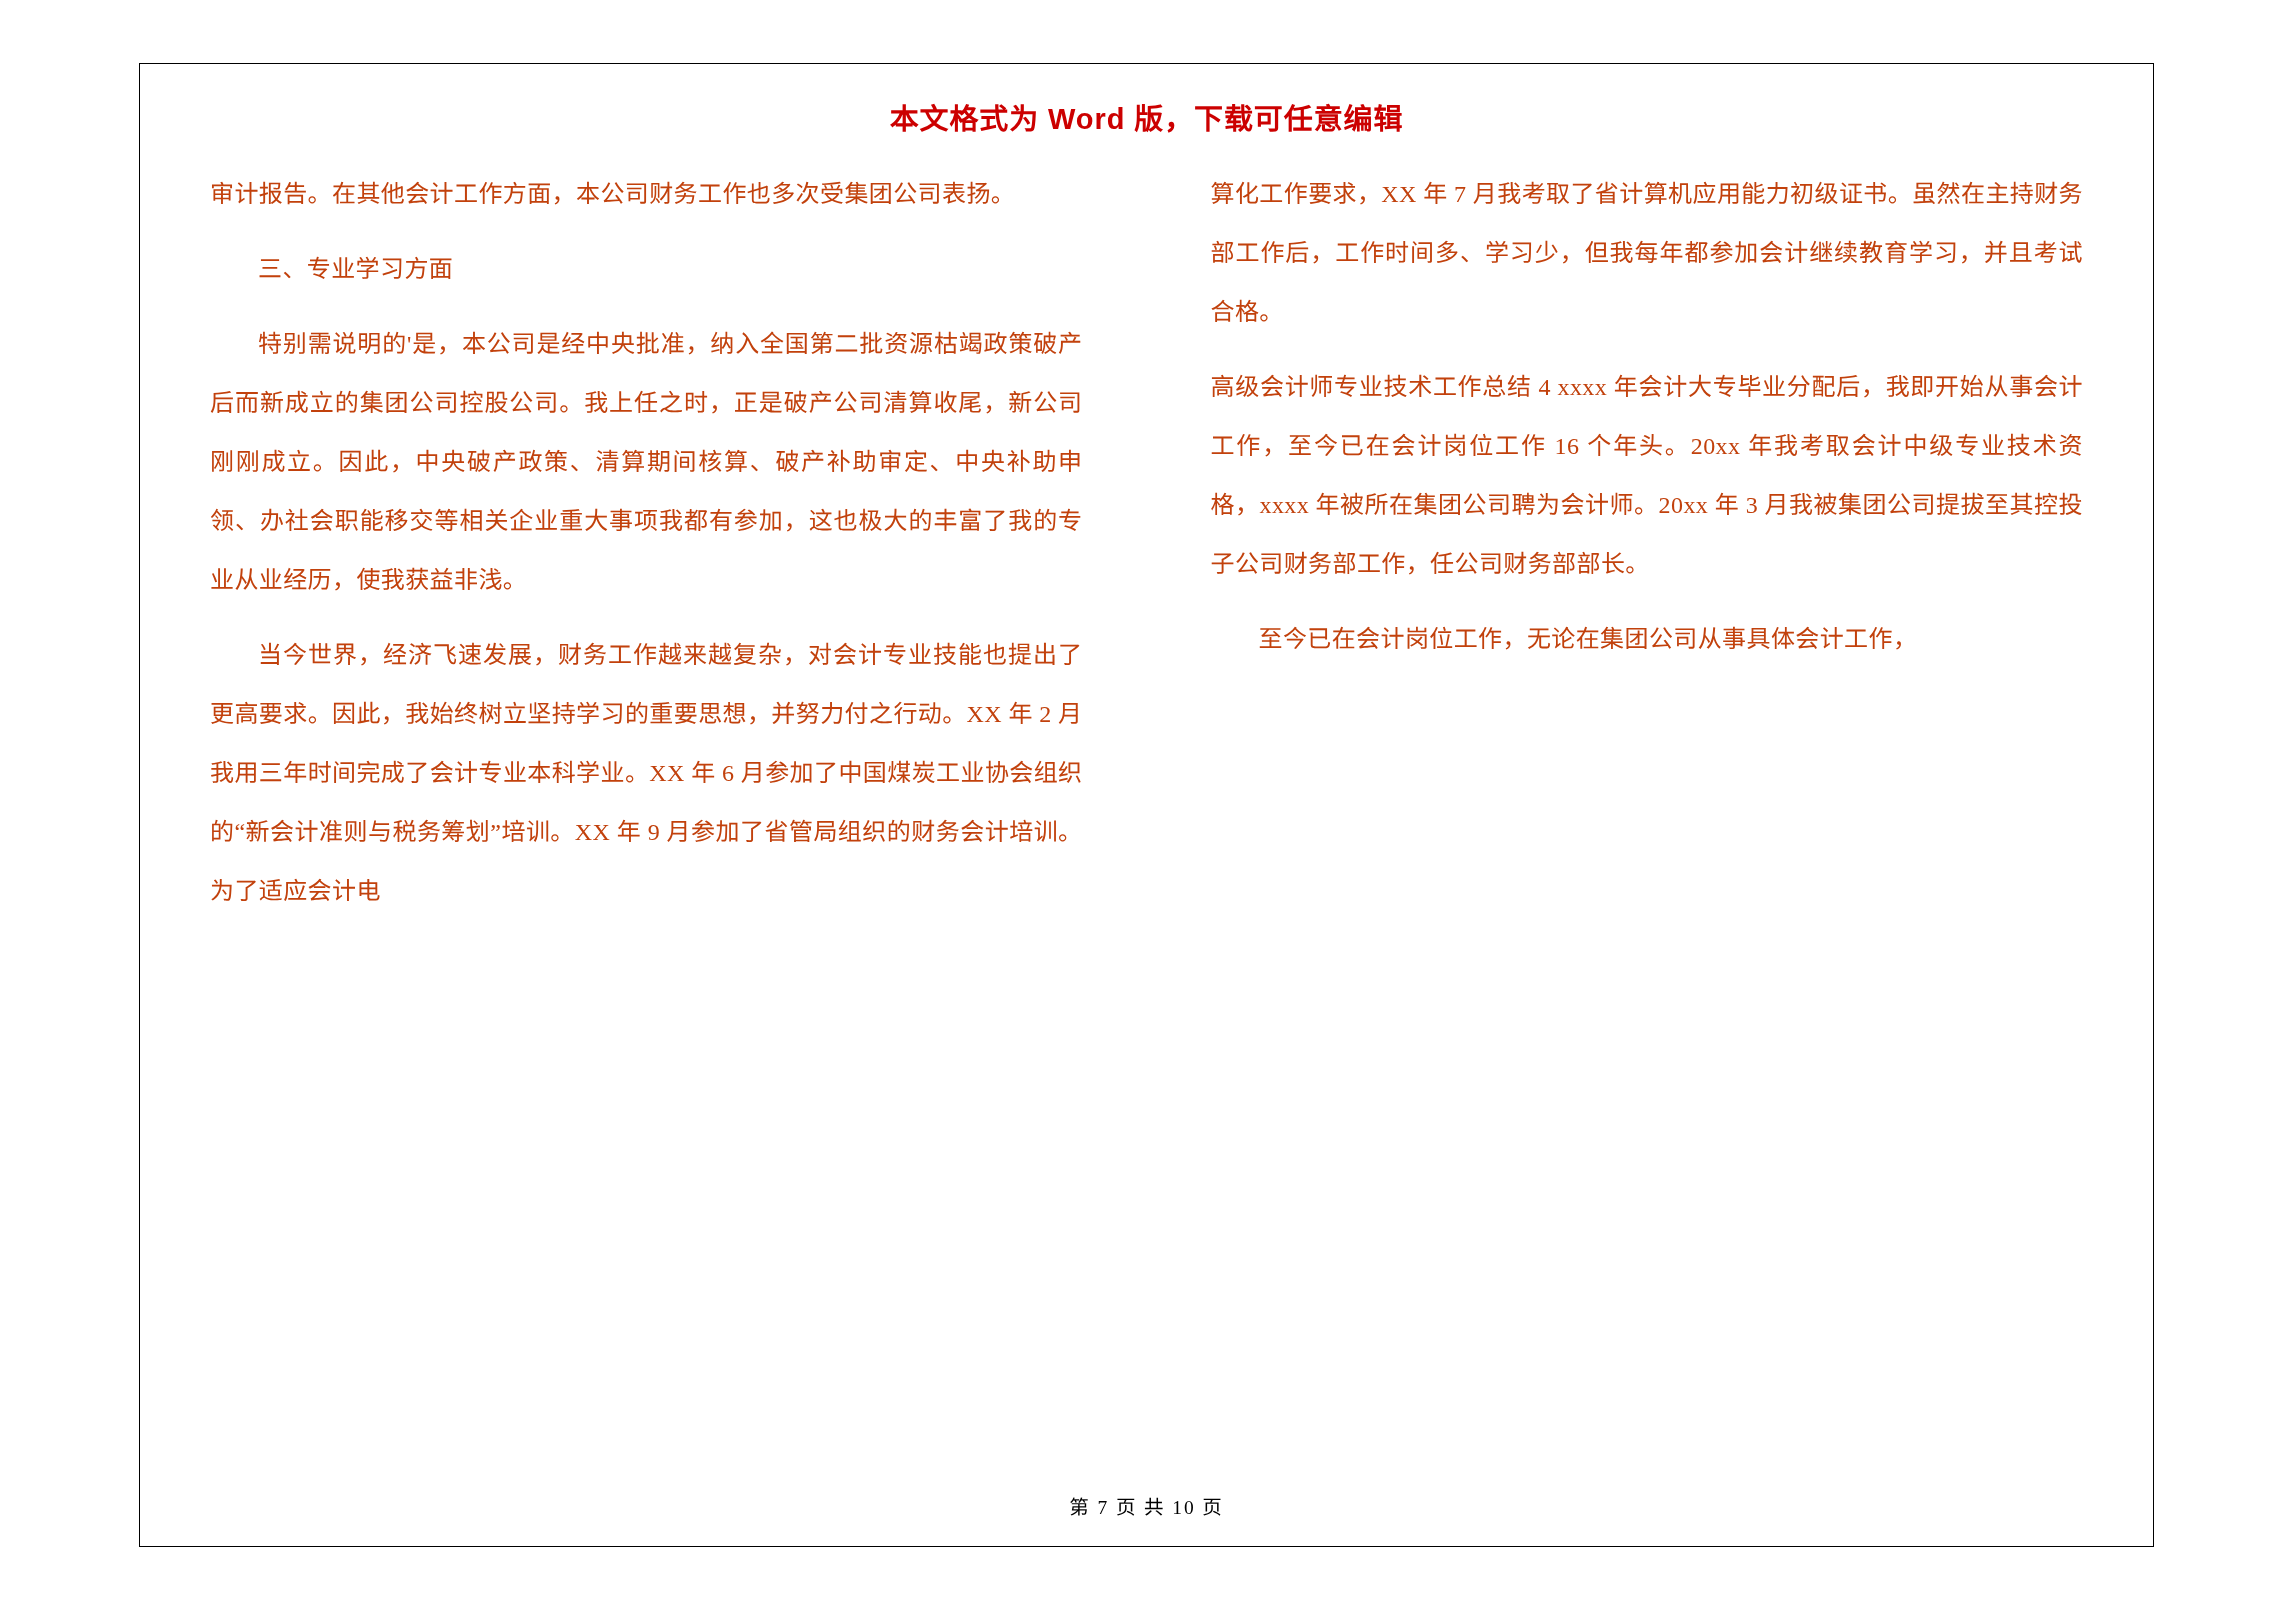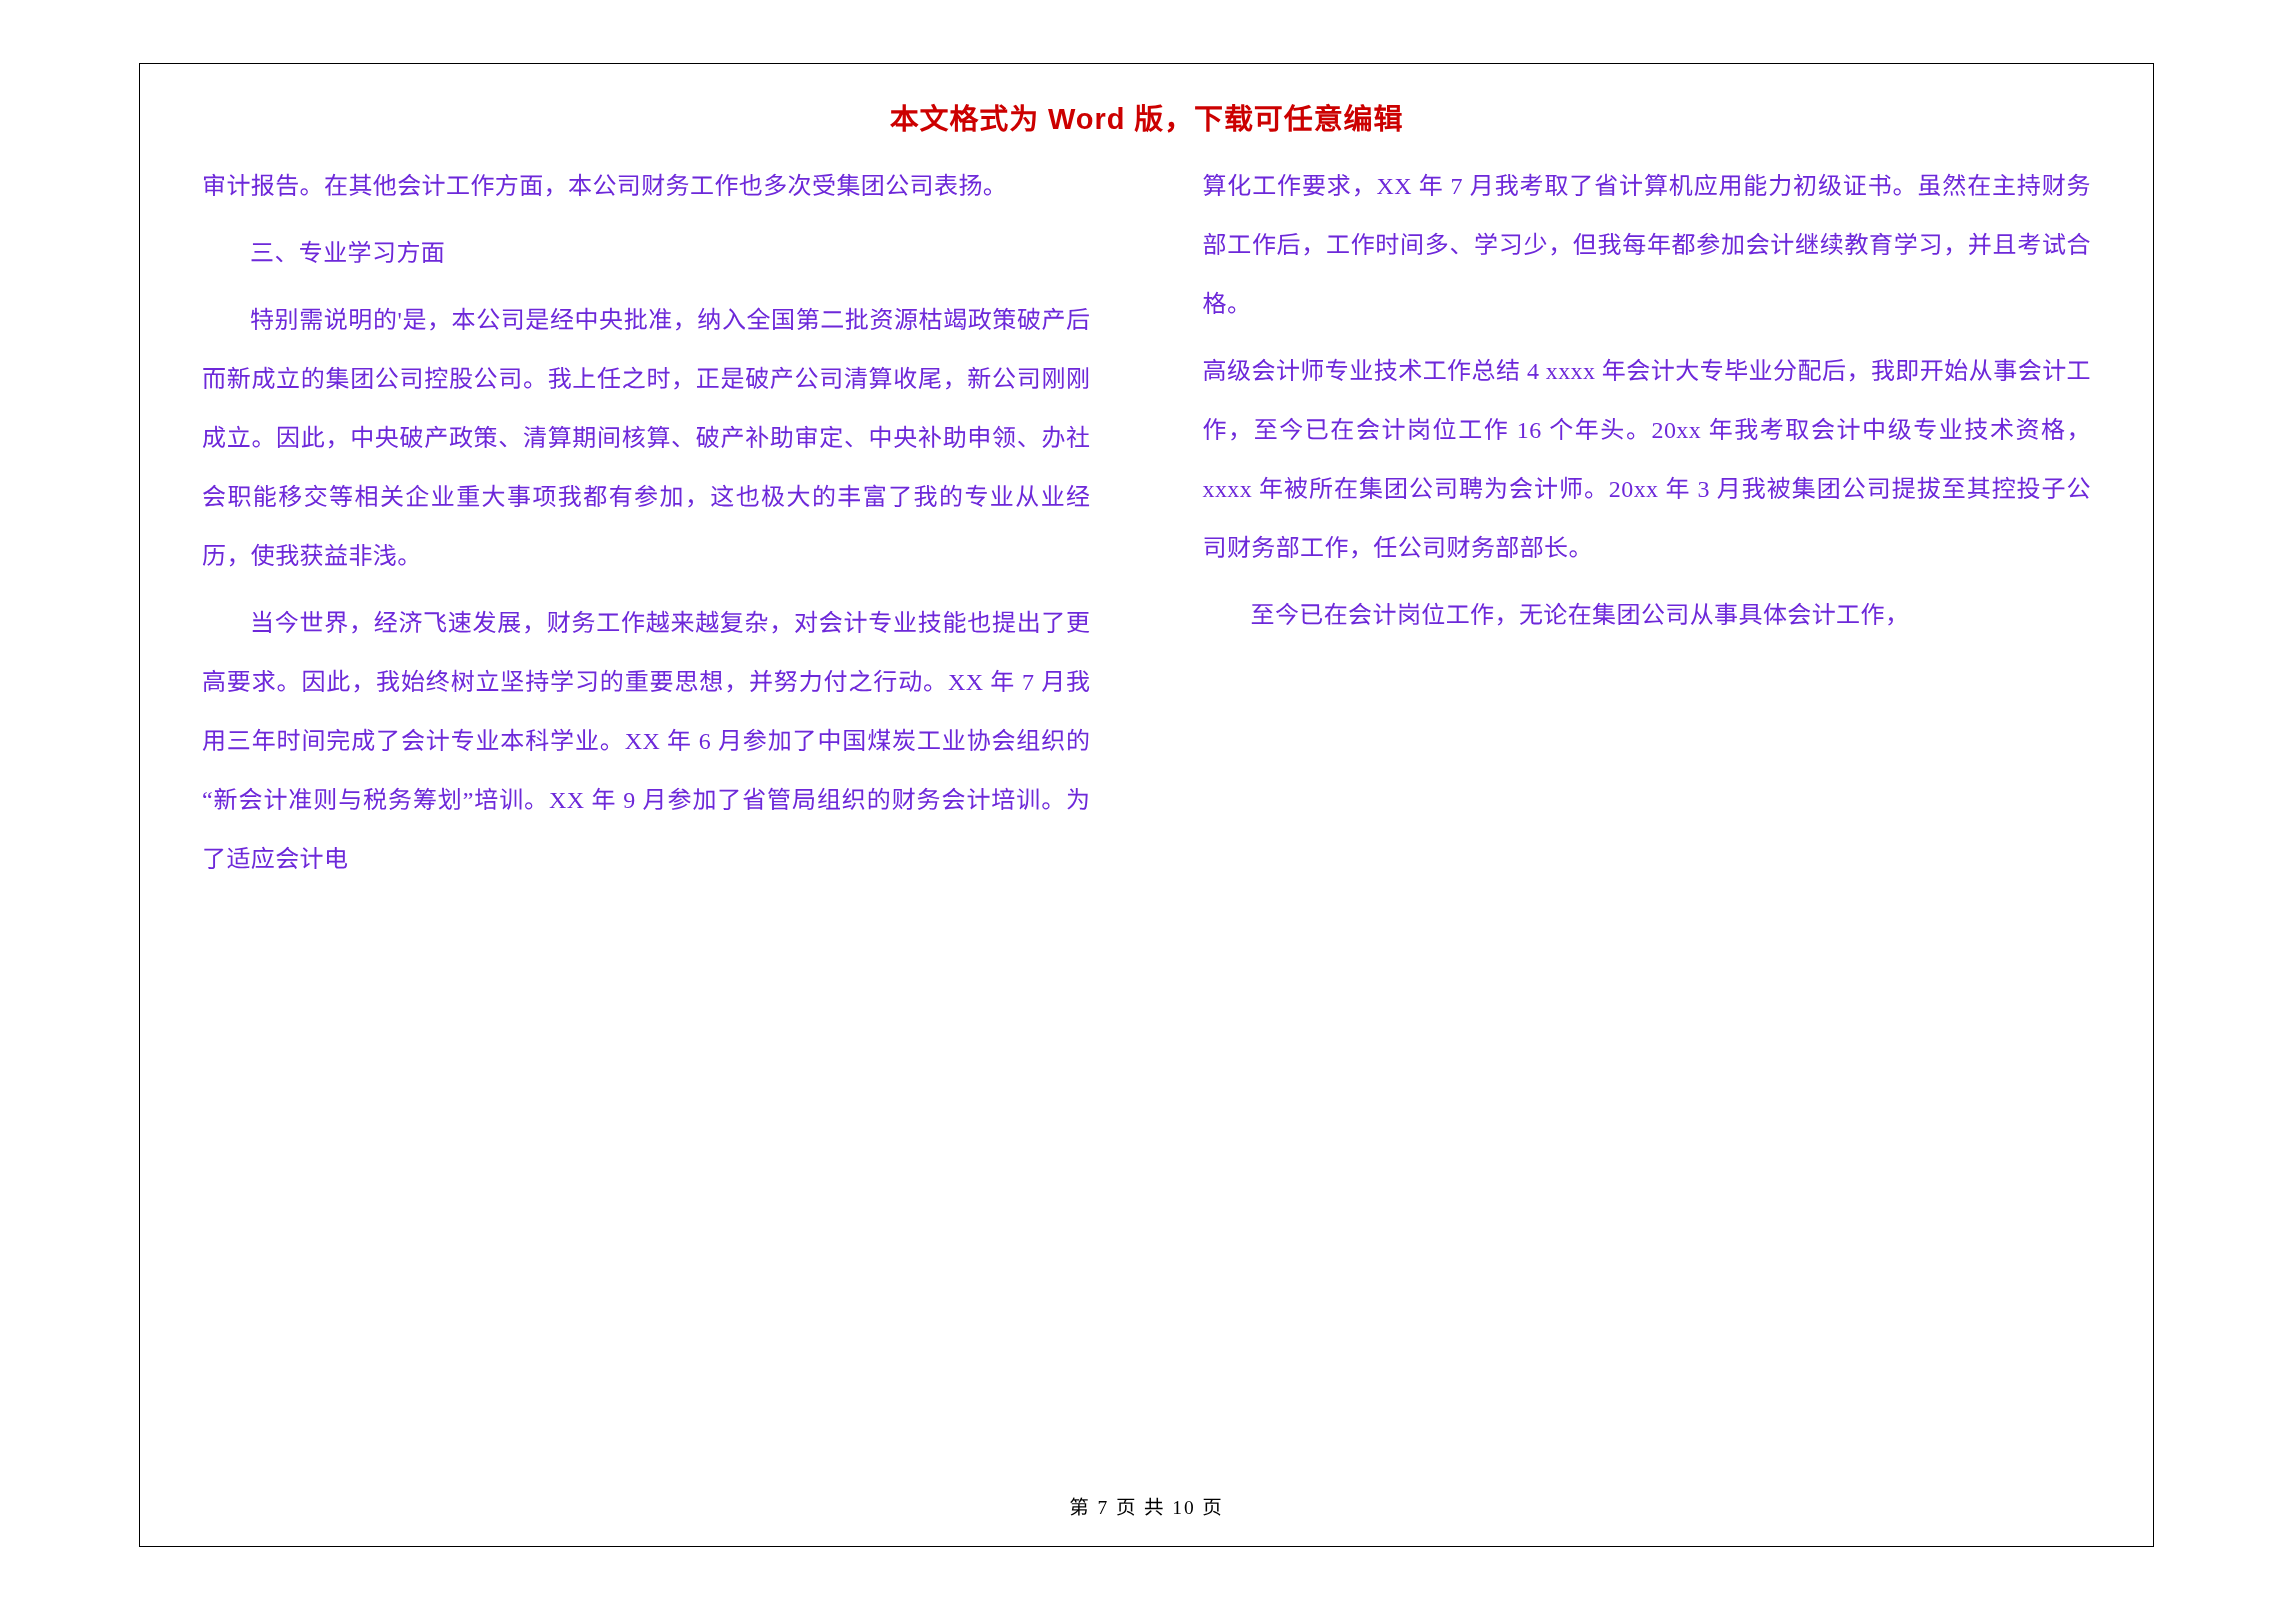--- a/index.html
+++ b/index.html
@@ -53,22 +53,22 @@
   }
   .col {
     width: 50%;
     box-sizing: border-box;
   }
   .col-left { padding-right: 48px; }
   .col-right { padding-left: 48px; }
   .para {
     font-size: 24px;
     line-height: 59px;
-    color: #6d28d9;
-    margin: 8px;
+    color: #c2410c;
+    margin: 16px;
     text-align: justify;
     text-justify: inter-ideograph;
     letter-spacing: 0.4px;
   }
   .para.indent { text-indent: 2em; }
   .footer {
     position: absolute;
     left: 0;
     bottom: 26px;
     width: 100%;
@@ -86,21 +86,21 @@
   <div class="header-banner">
     <div class="header-text">本文格式为 Word 版，下载可任意编辑</div>
   </div>
 
   <div class="columns">
 
     <div class="col col-left">
       <p class="para">审计报告。在其他会计工作方面，本公司财务工作也多次受集团公司表扬。</p>
       <p class="para indent">三、专业学习方面</p>
       <p class="para indent">特别需说明的'是，本公司是经中央批准，纳入全国第二批资源枯竭政策破产后而新成立的集团公司控股公司。我上任之时，正是破产公司清算收尾，新公司刚刚成立。因此，中央破产政策、清算期间核算、破产补助审定、中央补助申领、办社会职能移交等相关企业重大事项我都有参加，这也极大的丰富了我的专业从业经历，使我获益非浅。</p>
-      <p class="para indent">当今世界，经济飞速发展，财务工作越来越复杂，对会计专业技能也提出了更高要求。因此，我始终树立坚持学习的重要思想，并努力付之行动。XX 年 7 月我用三年时间完成了会计专业本科学业。XX 年 6 月参加了中国煤炭工业协会组织的“新会计准则与税务筹划”培训。XX 年 9 月参加了省管局组织的财务会计培训。为了适应会计电</p>
+      <p class="para indent">当今世界，经济飞速发展，财务工作越来越复杂，对会计专业技能也提出了更高要求。因此，我始终树立坚持学习的重要思想，并努力付之行动。XX 年 2 月我用三年时间完成了会计专业本科学业。XX 年 6 月参加了中国煤炭工业协会组织的“新会计准则与税务筹划”培训。XX 年 9 月参加了省管局组织的财务会计培训。为了适应会计电</p>
     </div>
 
     <div class="col col-right">
       <p class="para">算化工作要求，XX 年 7 月我考取了省计算机应用能力初级证书。虽然在主持财务部工作后，工作时间多、学习少，但我每年都参加会计继续教育学习，并且考试合格。</p>
       <p class="para">高级会计师专业技术工作总结 4    xxxx 年会计大专毕业分配后，我即开始从事会计工作，至今已在会计岗位工作 16 个年头。20xx 年我考取会计中级专业技术资格，xxxx 年被所在集团公司聘为会计师。20xx 年 3 月我被集团公司提拔至其控投子公司财务部工作，任公司财务部部长。</p>
       <p class="para indent">至今已在会计岗位工作，无论在集团公司从事具体会计工作，</p>
     </div>
 
   </div>
 

